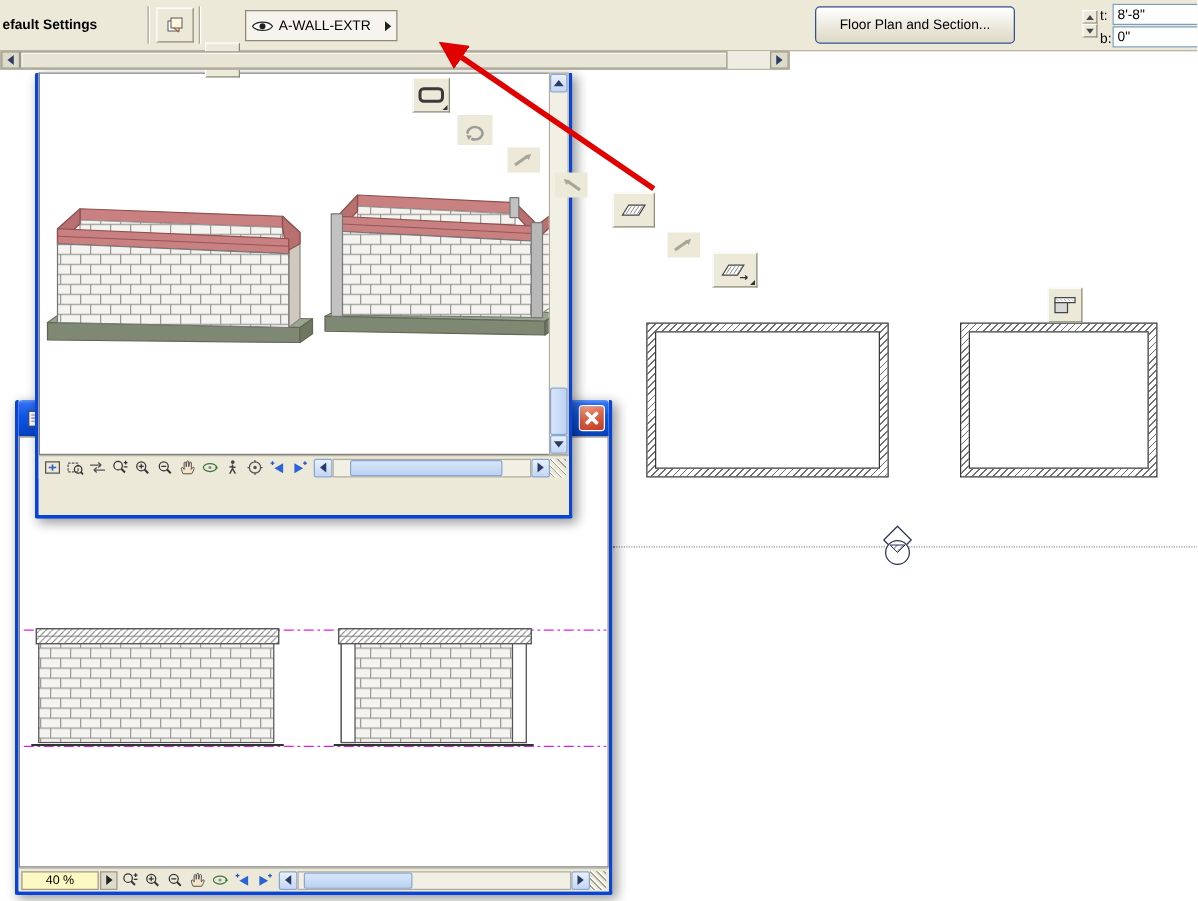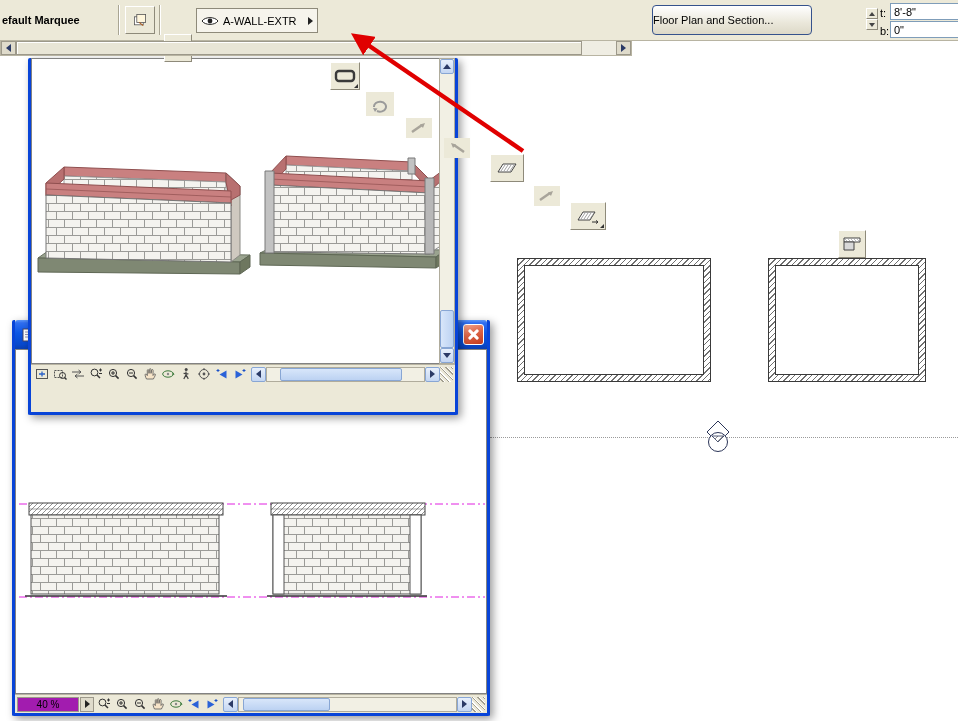--- a/index.html
+++ b/index.html
@@ -9,21 +9,21 @@
   
   #toolbar{position:absolute;left:0;top:0;width:958px;height:41px;background:#ECE9D8;border-bottom:1px solid #B8B4A2;z-index:30}
   .tb-abs{position:absolute}
   .tb-label{font-weight:bold;font-size:11px;white-space:nowrap}
   .tb-sep{width:2px;height:30px;border-left:1px solid #A9A593;border-right:1px solid #FFF}
   .tb-btn{display:flex;align-items:center;justify-content:center;background:#ECE9D8;position:relative}
   .raised{border:1px solid #FFF;border-right-color:#8E8A7A;border-bottom-color:#8E8A7A}
   .combo{display:flex;align-items:center;gap:4px;padding:0 4px;border:1px solid #8E8A7A;background:#F6F4EC}
   .combo .val{font-size:11px;white-space:nowrap;flex:1}
   .fp-btn{border:1px solid #35528C;border-radius:4px;background:linear-gradient(#FFFFFF,#EAE7DA 60%,#DDD9C8);
-          display:flex;align-items:center;font-size:11px}
+          display:flex;align-items:center;justify-content:center;font-size:11px}
   .xp-input{border:1px solid #7F9DB9;background:#fff;font-size:11px;height:17px;width:70px;padding:0 3px;font-family:"Liberation Sans",sans-serif}
   .flyout-mark{position:absolute;right:1px;bottom:1px;width:0;height:0;border-left:4px solid transparent;border-bottom:4px solid #333}
   .spin{width:12px;height:11px;display:flex;align-items:center;justify-content:center}
 
   
   .tri{width:0;height:0;border-style:solid}
   .tri-left{border-width:4px 5px 4px 0;border-color:transparent #2B3A66 transparent transparent}
   .tri-right{border-width:4px 0 4px 5px;border-color:transparent transparent transparent #2B3A66}
   .tri-up{border-width:0 4px 5px 4px;border-color:transparent transparent #2B3A66 transparent}
   .tri-down{border-width:5px 4px 0 4px;border-color:#2B3A66 transparent transparent transparent}
@@ -67,21 +67,21 @@
   .bottombar{height:19px;background:#ECE9D8;border-top:1px solid #B8B4A2;display:flex;align-items:center;padding:0 2px;gap:1px}
   .mini{width:17px;height:16px;display:flex;align-items:center;justify-content:center;flex:none}
   .mini svg{width:14px;height:14px}
   .hscroll{flex:1;display:flex;height:15px;margin-left:2px;align-items:stretch}
   .htrack{flex:1;background:#F2F0E4;border:1px solid #B0AC9C;position:relative}
   .hthumb{position:absolute;top:0;bottom:0;background:linear-gradient(#D8E6FA,#BCD2F2);border:1px solid #88A6D4;border-radius:2px}
   .grip{width:13px;height:15px;flex:none;background:repeating-linear-gradient(45deg,transparent 0 2px,#A39F8F 2px 3px,#FFF 3px 4px)}
 
   #winelev{left:12px;top:320px;width:478px;height:396px;z-index:5}
   #winelev .viewport{height:345px}
-  .zoombox{width:62px;height:15px;background:#a21caf;border:1px solid #9C988A;display:flex;align-items:center;justify-content:center;font-size:10px;flex:none}
+  .zoombox{width:62px;height:15px;background:#fef9c3;border:1px solid #9C988A;display:flex;align-items:center;justify-content:center;font-size:10px;flex:none}
   .zbtn{width:14px;height:15px}
 
   
   .plan-wall{position:absolute;border:1px solid #3A3A3A;padding:6px;
     background:repeating-linear-gradient(135deg,#707070 0 1px,transparent 1px 4px);z-index:1}
   .plan-wall-inner{width:100%;height:100%;background:#fff;border:1px solid #3A3A3A}
   #dotline{position:absolute;left:490px;top:437px;width:468px;height:0;border-top:1px dotted #9A9A9A;z-index:1}
   #section-marker{position:absolute;left:700px;top:419px;z-index:2}
 
   #annot-arrow{position:absolute;left:0;top:0;z-index:40;pointer-events:none}
@@ -205,21 +205,21 @@
     <symbol id="i-doc" viewBox="0 0 16 16">
         <rect x="3" y="2" width="10" height="12" fill="#fff" stroke="#446"></rect>
         <path d="M5 5h6M5 7.5h6M5 10h6" stroke="#88A" stroke-width=".9" fill="none"></path>
       </symbol>
   </defs>
 </svg>
 
 <div id="screen">
 
   <div id="toolbar">
-    <span class="tb-abs tb-label" style="left:2px;top:14px">efault Marquee</span>
+    <span class="tb-abs tb-label" style="left:2px;top:14px">efault Settings</span>
     <div class="tb-abs tb-sep" style="left:118px;top:5px"></div>
 
     <div class="tb-abs tb-btn raised" style="left:125px;top:6px;width:30px;height:28px">
       <svg class="tb-icon" width="20" height="20">
           <use href="#i-stack"></use>
         </svg>
     </div>
     <div class="tb-abs tb-sep" style="left:159px;top:5px"></div>
 
     <div class="tb-abs tb-btn raised" style="left:164px;top:6px;width:28px;height:28px">

